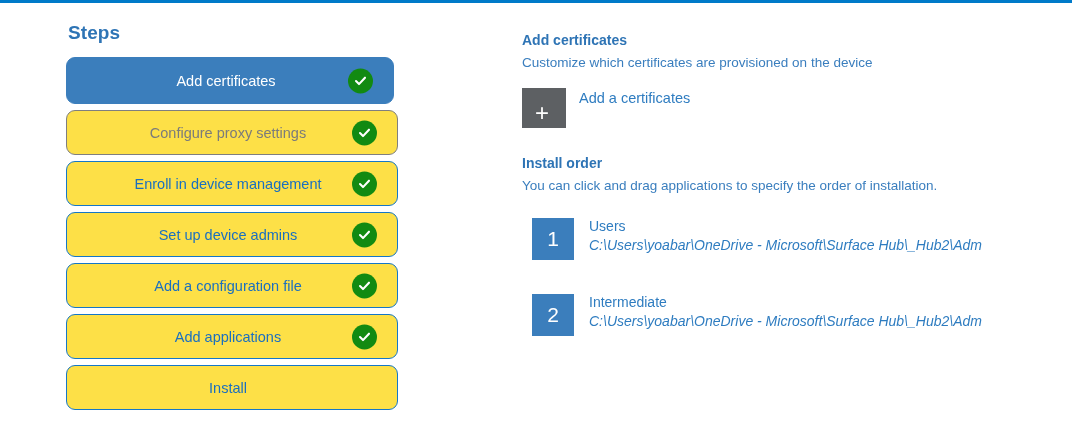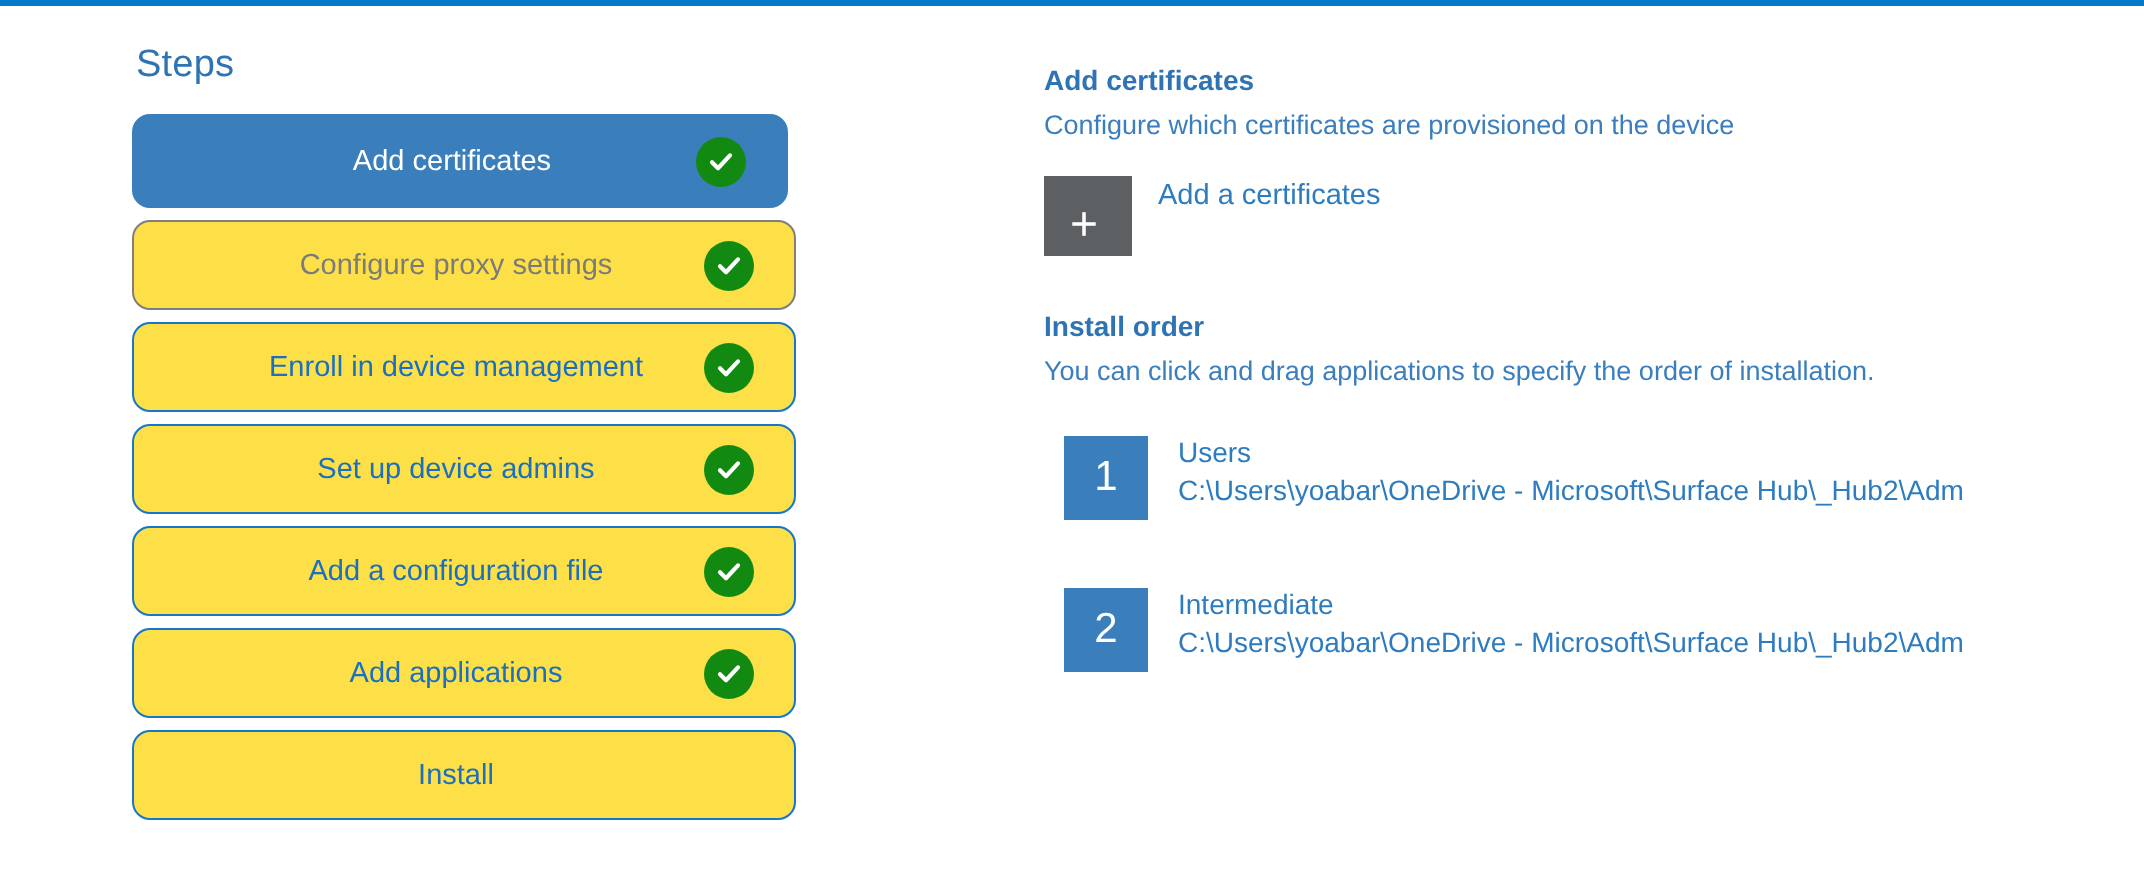--- a/index.html
+++ b/index.html
@@ -33,21 +33,21 @@
   
   .steps-col {
     position: absolute;
     left: 66px;
     top: 18px;
     width: 332px;
   }
   .steps-title {
     color: #2e74b5;
     font-size: 19px;
-    font-weight: normal;
+    font-weight: bold;
     line-height: 24px;
     margin: 0 0 12px 2px;
     letter-spacing: 0.1px;
   }
   .step-btn {
     position: relative;
     box-sizing: border-box;
     height: 45px;
     border-radius: 9px;
     margin-bottom: 6px;
@@ -171,20 +171,21 @@
   .order-name {
     color: #2e7cc0;
     font-size: 14px;
     line-height: 19px;
   }
   .order-path {
     color: #2e7cc0;
     font-size: 14px;
     line-height: 19px;
     white-space: nowrap;
+    font-style: italic;
   }
 </style>
 </head>
 <body>
 
 <div class="top-rule"></div>
 
 <div class="page">
 
   <div class="steps-col">
@@ -246,21 +247,21 @@
 
     <div class="step-btn">
       <span class="step-label">Install</span>
     </div>
   </div>
 
   <div class="detail-col">
 
     <div>
       <div class="sec-head">Add certificates</div>
-      <div class="sec-sub">Configure which certificates are provisioned on the device</div>
+      <div class="sec-sub">Customize which certificates are provisioned on the device</div>
 
       <div class="add-cert-row">
         <div class="plus-tile">
           <span class="plus-glyph">+</span>
         </div>
         <div class="add-cert-label">Add a certificates</div>
       </div>
     </div>
 
     <div class="install-block">

